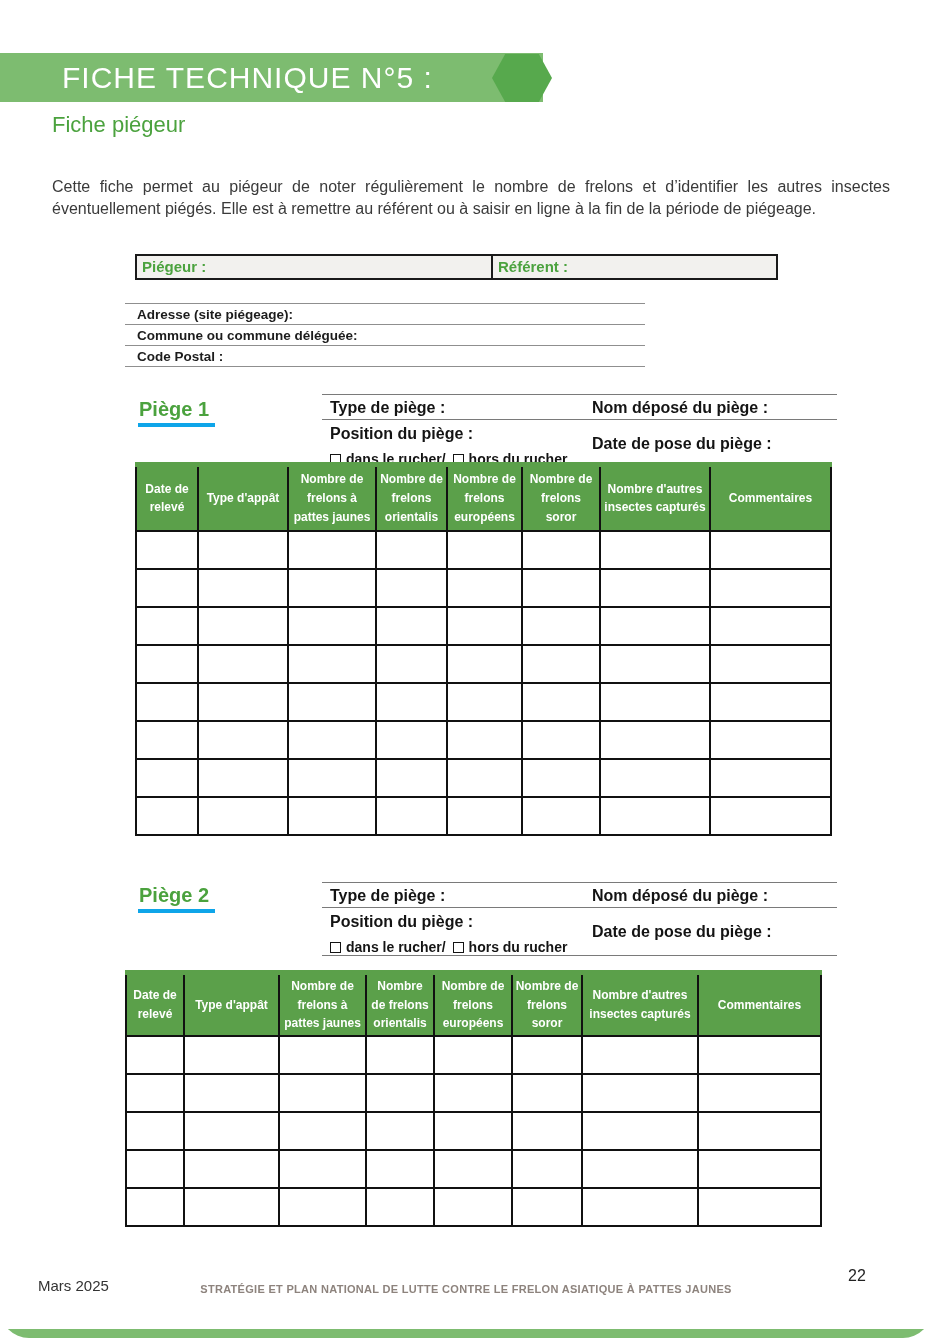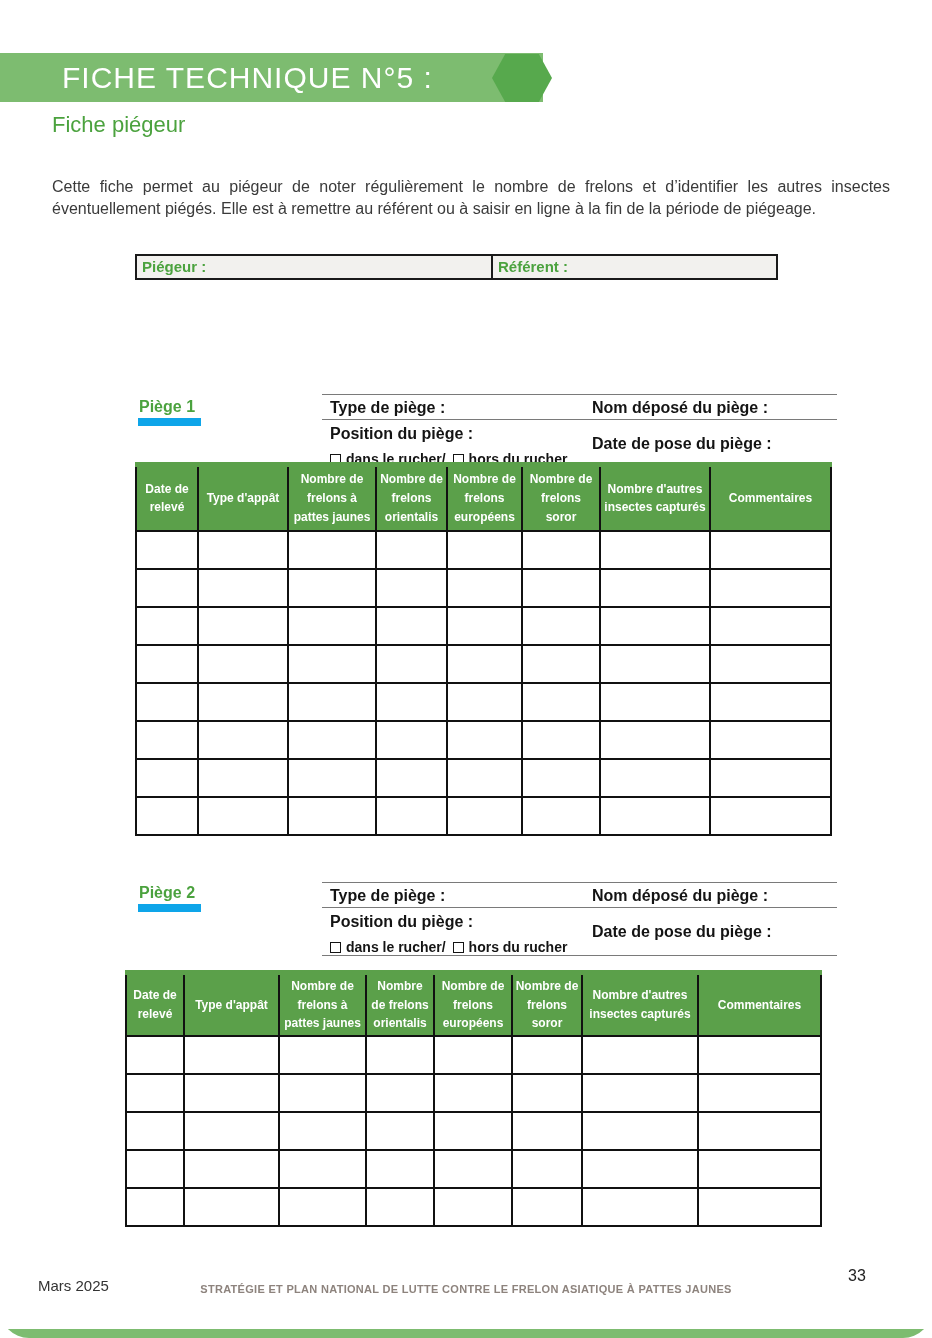--- a/index.html
+++ b/index.html
@@ -70,23 +70,23 @@
   .addr-row {
     height: 21px; line-height: 21px;
     border-bottom: 1px solid #8f8f8f;
     font-weight: bold; font-size: 13.5px;
     color: #1c1c1c;
     padding-left: 12px;
   }
   
   .trap-label {
     position: absolute;
-    font-weight: bold; font-size: 16px;
+    font-weight: bold; font-size: 20px;
     color: var(--accent-green, #4ba23e);
-    border-bottom: 8px solid #0ea5e9;
+    border-bottom: 4px solid #0ea5e9;
     padding: 0 6px 2px 1px;
   }
   .trap-label.p1 { left: 138px; top: 398px; }
   .trap-label.p2 { left: 138px; top: 884px; }
   .trap-info {
     position: absolute; left: 322px;
     width: 515px; height: 74px;
     border-top: 1.5px solid #7a7a7a;
   }
   .trap-info.p1 { top: 394px; }
@@ -182,20 +182,25 @@
   <div class="hexagon"></div>
   <div class="subtitle">Fiche piégeur</div>
 
   <p class="intro">Cette fiche permet au piégeur de noter régulièrement le nombre de frelons et d’identifier les autres insectes éventuellement piégés. Elle est à remettre au référent ou à saisir en ligne à la fin de la période de piégeage.</p>
 
   <div class="id-table">
     <div class="id-cell first">Piégeur :</div>
     <div class="id-cell second">Référent :</div>
   </div>
 
+  <div class="addr">
+    <div class="addr-row">Adresse (site piégeage):</div>
+    <div class="addr-row">Commune ou commune déléguée:</div>
+    <div class="addr-row">Code Postal :</div>
+  </div>
 
   <div class="trap-label p1">Piège 1</div>
   <div class="trap-info p1">
     <span class="lbl type-lbl">Type de piège :</span>
     <span class="lbl name-lbl">Nom déposé du piège :</span>
     <div class="mid-line"></div>
     <span class="lbl pos-lbl">Position du piège :</span>
     <span class="lbl date-lbl">Date de pose du piège :</span>
     <div class="checkbox-row">
       <span class="cbx"></span>
@@ -399,16 +404,16 @@
           <td></td>
           <td></td>
           <td></td>
           <td></td>
         </tr>
       </tbody>
   </table>
 
   <div class="footer-date">Mars 2025</div>
   <div class="footer-title">STRATÉGIE ET PLAN NATIONAL DE LUTTE CONTRE LE FRELON ASIATIQUE À PATTES JAUNES</div>
-  <div class="footer-page">33</div>
+  <div class="footer-page">22</div>
   <div class="bottom-band"></div>
 
 </div>
 
 </body></html>

